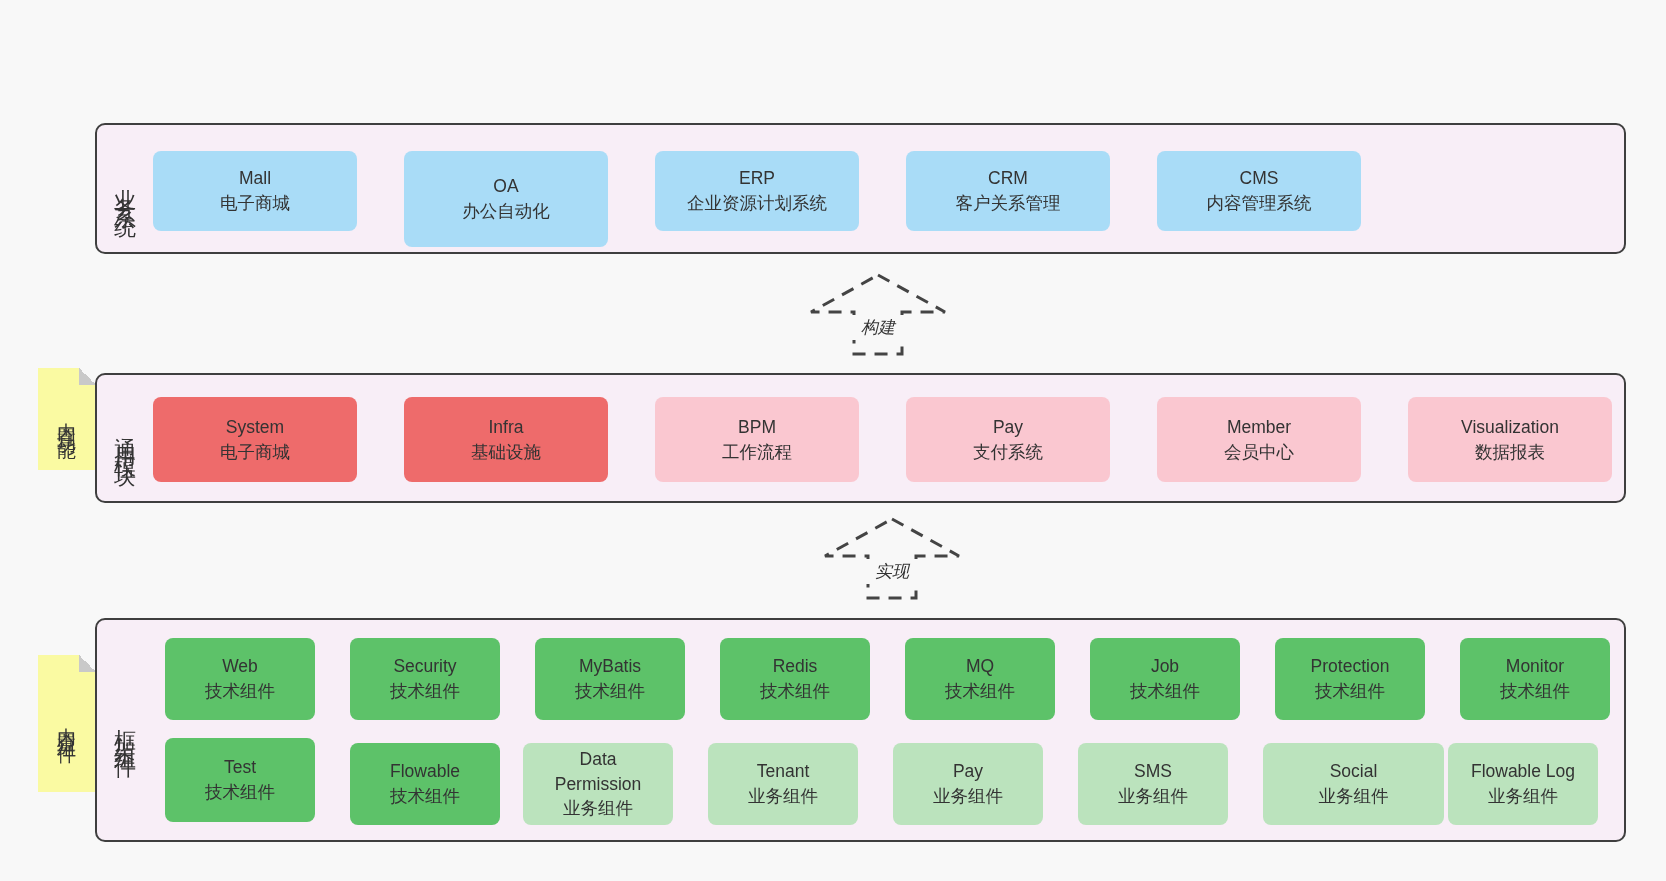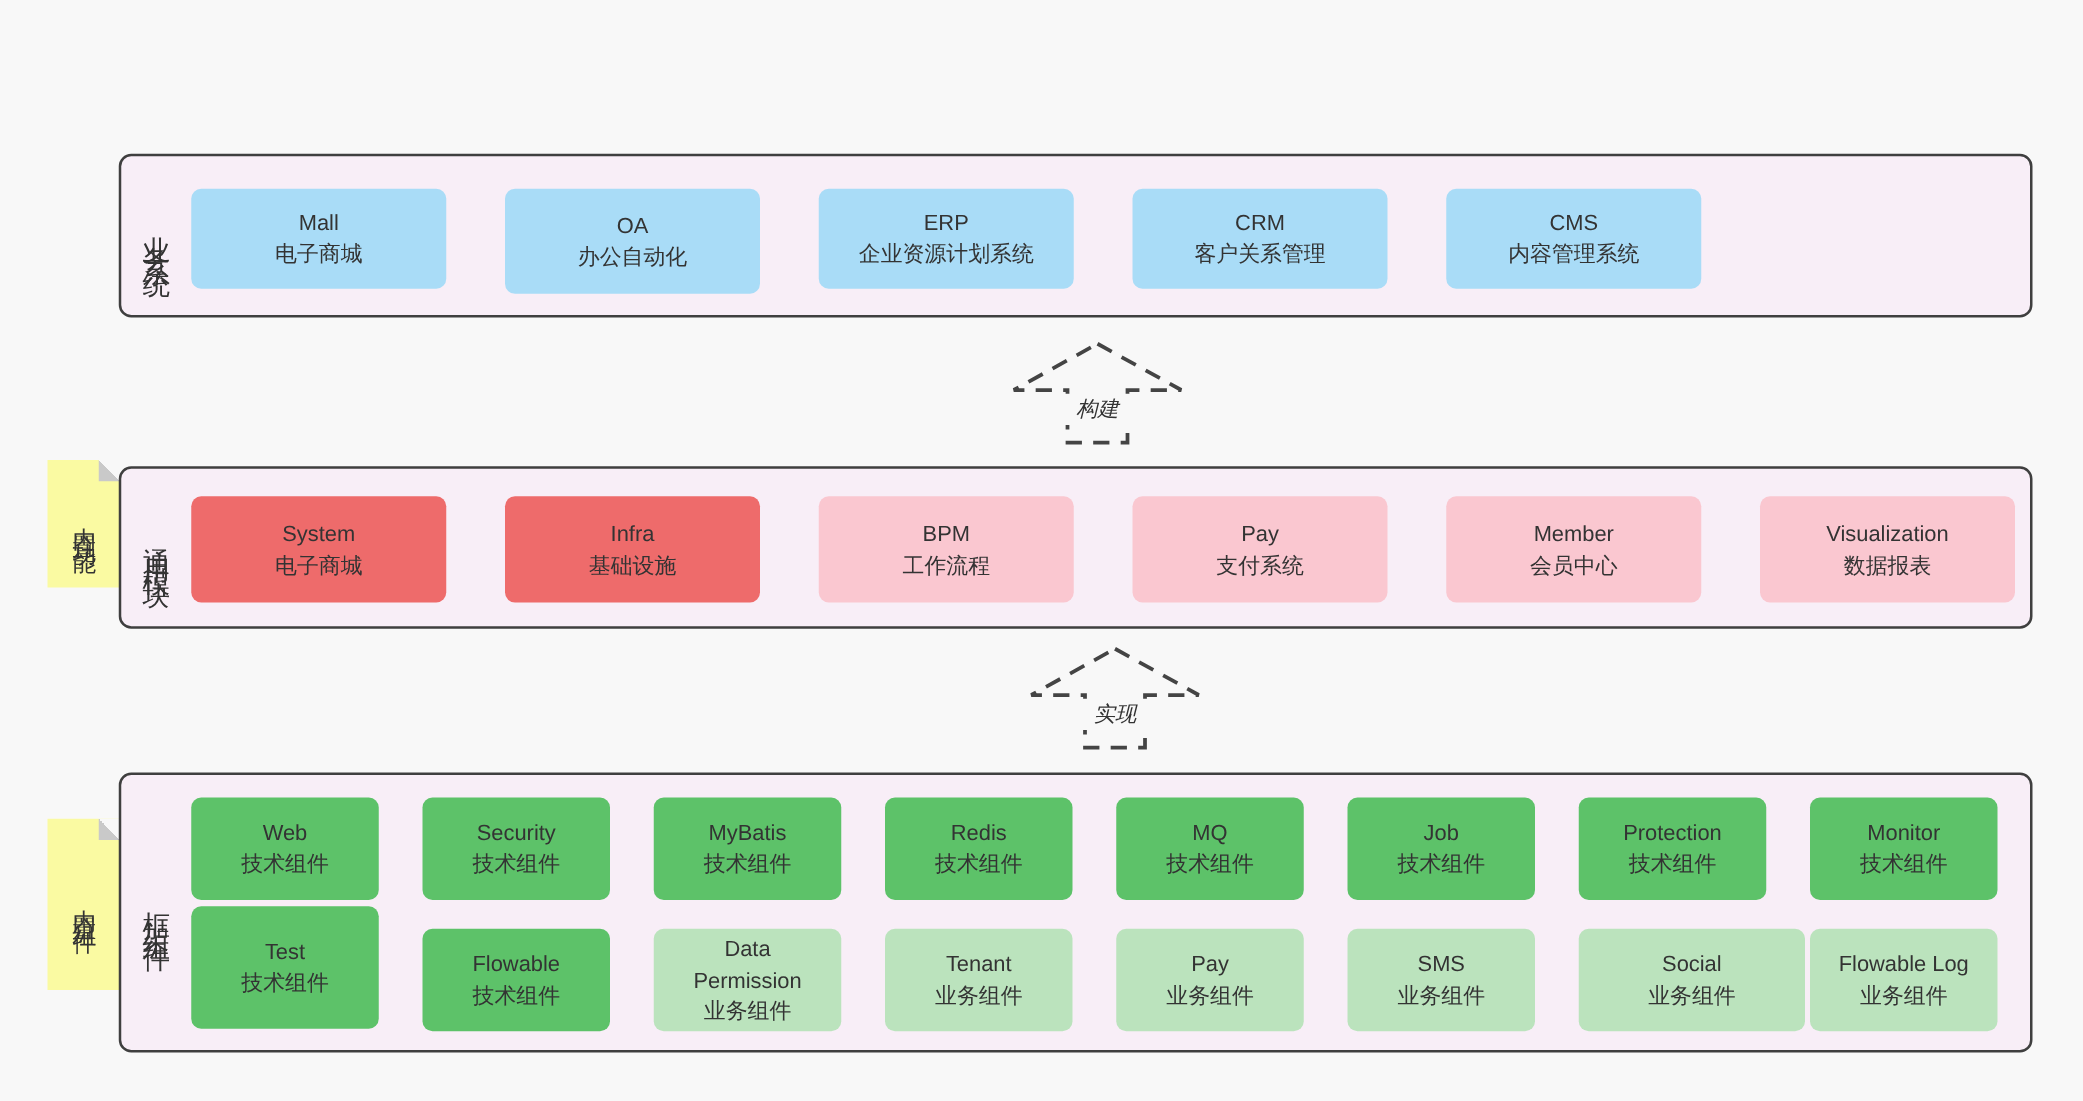--- a/index.html
+++ b/index.html
@@ -22,21 +22,21 @@
                font-size:22px;letter-spacing:9px;color:var(--text);line-height:1;}
 
   .box{position:absolute;border-radius:8px;display:flex;flex-direction:column;
        align-items:center;justify-content:center;text-align:center;
        font-size:17.5px;line-height:1.42;color:var(--text);}
   .box .en,.box .cn{display:block;text-align:center;}
   .box .narrow{max-width:100px;}
   .blue{background:var(--box_blue);}
   .red{background:var(--box_red);}
   .pink{background:var(--box_pink);}
-  .green{background:var(--box_green);}
+  .green{background:var(--box_green);margin-left:12px;}
   .green-light{background:var(--box_green_light);}
 
   .note{position:absolute;left:38px;width:58px;background:var(--note_yellow);
         z-index:1;display:flex;align-items:center;justify-content:center;}
   .note .fold{position:absolute;top:0;right:0;width:17px;height:17px;
         background:linear-gradient(to bottom left,var(--page_bg) 0 50%,var(--fold_gray) 50% 100%);}
   .note .ntext{writing-mode:vertical-rl;text-orientation:upright;
         font-size:19px;letter-spacing:6px;line-height:1;color:var(--text);}
 
   .arrow{position:absolute;width:140px;height:86px;z-index:1;font-style:italic;}
@@ -51,21 +51,21 @@
 <div class="canvas">
 
   <section class="layer" style="top:123px;height:131px">
     <div class="vlabel">
         <span>业务系统</span>
       </div>
     <div class="box blue" style="left:56px;top:26px;width:204px;height:80px">
       <span class="en">Mall</span>
       <span class="cn">电子商城</span>
     </div>
-    <div class="box blue" style="left:307px;top:26px;width:204px;height:84px">
+    <div class="box blue" style="left:307px;top:26px;width:204px;height:96px">
       <span class="en">OA</span>
       <span class="cn">办公自动化</span>
     </div>
     <div class="box blue" style="left:558px;top:26px;width:204px;height:80px">
       <span class="en">ERP</span>
       <span class="cn">企业资源计划系统</span>
     </div>
     <div class="box blue" style="left:809px;top:26px;width:204px;height:80px">
       <span class="en">CRM</span>
       <span class="cn">客户关系管理</span>
@@ -159,21 +159,21 @@
     </div>
     <div class="box green" style="left:1166px;top:18px;width:150px;height:82px">
       <span class="en">Protection</span>
       <span class="cn">技术组件</span>
     </div>
     <div class="box green" style="left:1351px;top:18px;width:150px;height:82px">
       <span class="en">Monitor</span>
       <span class="cn">技术组件</span>
     </div>
 
-    <div class="box green" style="left:56px;top:105px;width:150px;height:98px">
+    <div class="box green" style="left:56px;top:118px;width:150px;height:84px">
       <span class="en">Test</span>
       <span class="cn">技术组件</span>
     </div>
     <div class="box green" style="left:241px;top:123px;width:150px;height:82px">
       <span class="en">Flowable</span>
       <span class="cn">技术组件</span>
     </div>
     <div class="box green-light" style="left:426px;top:123px;width:150px;height:82px">
       <span class="en narrow">Data Permission</span>
       <span class="cn">业务组件</span>

